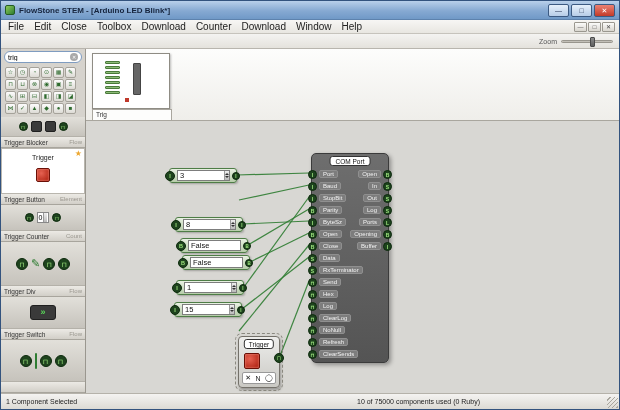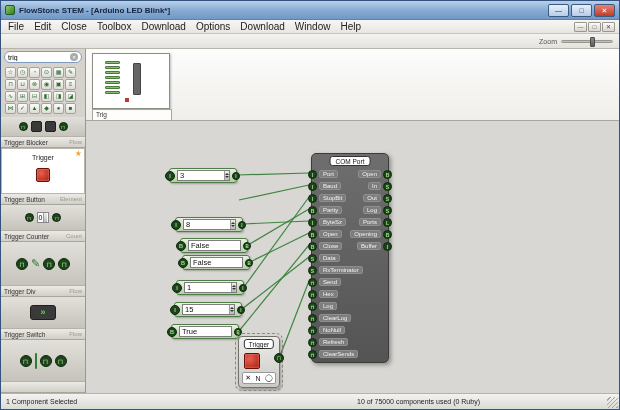--- a/index.html
+++ b/index.html
@@ -189,21 +189,21 @@
       <span class="winbtn close">✕</span>
     </span>
   </div>
 
   <div class="menubar">
     <span class="menu-item">File</span>
     <span class="menu-item">Edit</span>
     <span class="menu-item">Close</span>
     <span class="menu-item">Toolbox</span>
     <span class="menu-item">Download</span>
-    <span class="menu-item">Options</span>
+    <span class="menu-item">Counter</span>
     <span class="menu-item">Download</span>
     <span class="menu-item">Window</span>
     <span class="menu-item">Help</span>
     <span class="mdi">
       <span class="mdibtn">—</span>
       <span class="mdibtn">□</span>
       <span class="mdibtn">✕</span>
     </span>
   </div>
 
@@ -409,27 +409,20 @@
           <span class="vfield">
             <span class="vval">15</span>
             <span class="vspin">
                 <span class="arr-up"></span>
                 <span class="arr-dn"></span>
               </span>
           </span>
           <span class="pin out">I</span>
         </div>
 
-        <div class="vbox" style="left:85px;top:203px">
-          <span class="pin in">B</span>
-          <span class="vfield">
-            <span class="vval">True</span>
-          </span>
-          <span class="pin out">B</span>
-        </div>
 
         <div class="module">
           <div class="module-title">COM Port</div>
           <div class="mod-rows">
             <div class="lrow">
                 <span class="pin">I</span>
                 <span class="plabel">Port</span>
               </div>
             <div class="lrow">
                 <span class="pin">I</span>

